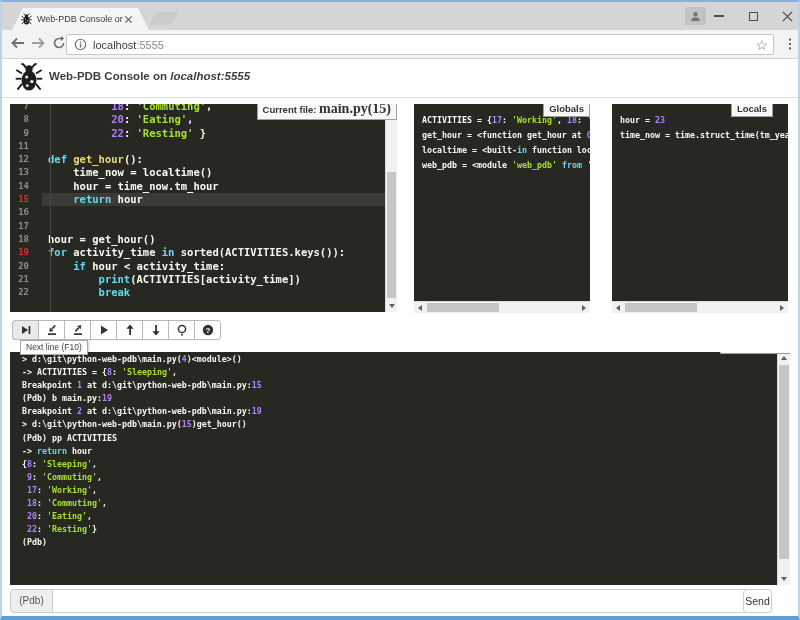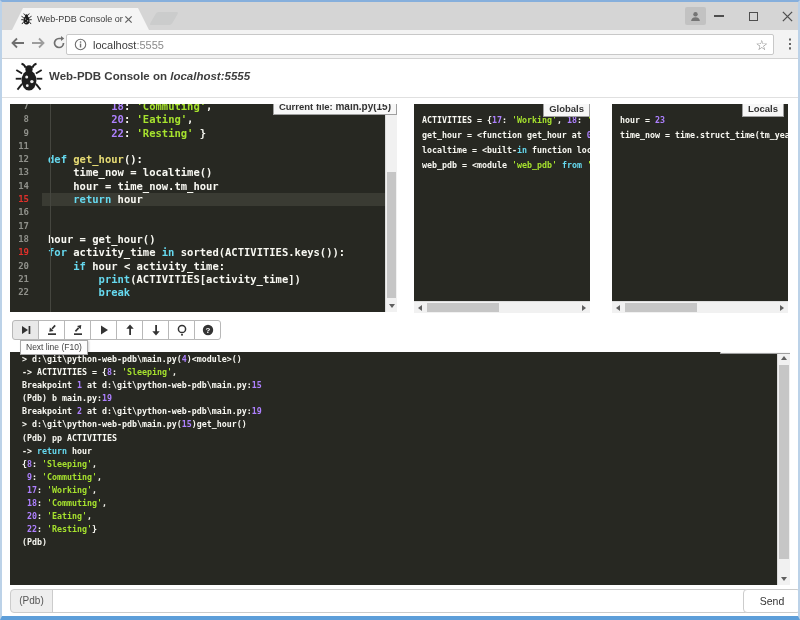--- a/index.html
+++ b/index.html
@@ -33,24 +33,24 @@
 .site-title em{font-style:italic}
 .hr{position:absolute;left:0;top:37px;width:100%;height:1px;background:#e0e0e0}
 
 .dpanel{position:absolute;background:#272822;overflow:hidden}
 .p-code{left:8px;top:44px;width:387px;height:208px}
 .p-globals{left:412px;top:44px;width:176px;height:255px}
 .p-locals{left:610px;top:44px;width:176px;height:255px}
 .p-console{left:8px;top:292px;width:780px;height:233px}
 .p-globals,.p-locals{height:209px}
 .plabel{position:absolute;z-index:5;background:#f7f7f7;border:1px solid #9f9f9f;color:#333;font-size:9.5px;font-weight:bold;padding:1px 5px 2px;white-space:nowrap}
-.plabel .mono{font-family:Liberation Sans, sans-serif;font-weight:bold;font-size:10px}
+.plabel .mono{font-family:Liberation Serif, serif;font-weight:bold;font-size:14px}
 .lab-code{right:0;top:-5px}
 .lab-globals{right:0;top:-3px}
-.lab-locals{right:4px;top:-3px}
+.lab-locals{right:15px;top:-3px}
 .lab-console{right:-2px;top:-14px}
 
 .codelines{position:absolute;left:0;top:-4px;right:0}
 .crow{display:flex;white-space:pre;font-family:"DejaVu Sans Mono",monospace;font-weight:bold}
 .p-code .crow{font-size:10.5px;line-height:13.3px;height:13.3px}
 .gut{flex:0 0 32px;text-align:right;padding-right:13px;color:#8f908a;font-size:9px}
 .gut.red{color:#e0302a}
 .lct{flex:1;padding-left:6px;color:#f8f8f2}
 .lct.cur{background:#3a3b33}
 .gutline{position:absolute;left:40px;top:0;bottom:0;width:1px;background:#45463f;z-index:1}
@@ -77,21 +77,21 @@
 
 .dbg-toolbar{position:absolute;left:10px;top:260px;display:flex}
 .dbg-btn{width:27px;height:20px;background:#fff;border:1px solid #b8b8b8;margin-left:-1px;display:flex;align-items:center;justify-content:center;padding:0}
 .dbg-btn:first-child{border-radius:3px 0 0 3px;margin-left:0;background:#e9e9e9}
 .dbg-btn:last-child{border-radius:0 3px 3px 0}
 .tooltip{position:absolute;left:18px;top:280px;z-index:6;background:#fdfdfd;border:1px solid #a9a9a9;font-size:8.5px;color:#444;padding:1px 5px 2px;box-shadow:1px 1px 2px rgba(0,0,0,.2);white-space:nowrap}
 
 .cmdbar{position:absolute;left:8px;top:529px;height:24px;right:12px}
 .addon{position:absolute;left:0;top:0;width:43px;height:24px;background:#eee;border:1px solid #ccc;border-radius:4px 0 0 4px;color:#555;font-size:10px;line-height:22px;text-align:center}
 .cmdinput{position:absolute;left:42px;top:0;width:695px;height:24px;background:#fff;border:1px solid #ccc;font-size:10px;padding:0 6px;color:#333;outline:none}
-.sendbtn{position:absolute;left:733px;top:0;width:58px;height:24px;background:#fff;border:1px solid #ccc;border-radius:4px;font-size:10.5px;color:#333}
+.sendbtn{position:absolute;left:733px;top:0;width:29px;height:24px;background:#fff;border:1px solid #ccc;border-radius:4px;font-size:10.5px;color:#333}
 svg{display:block}
 </style>
 </head>
 <body>
 
 <div class="frame">
 
   <div class="titlebar">
     <div class="tab">
       <svg width="11" height="12" viewBox="0 0 24 26" style="margin-right:5px;flex:0 0 auto">

